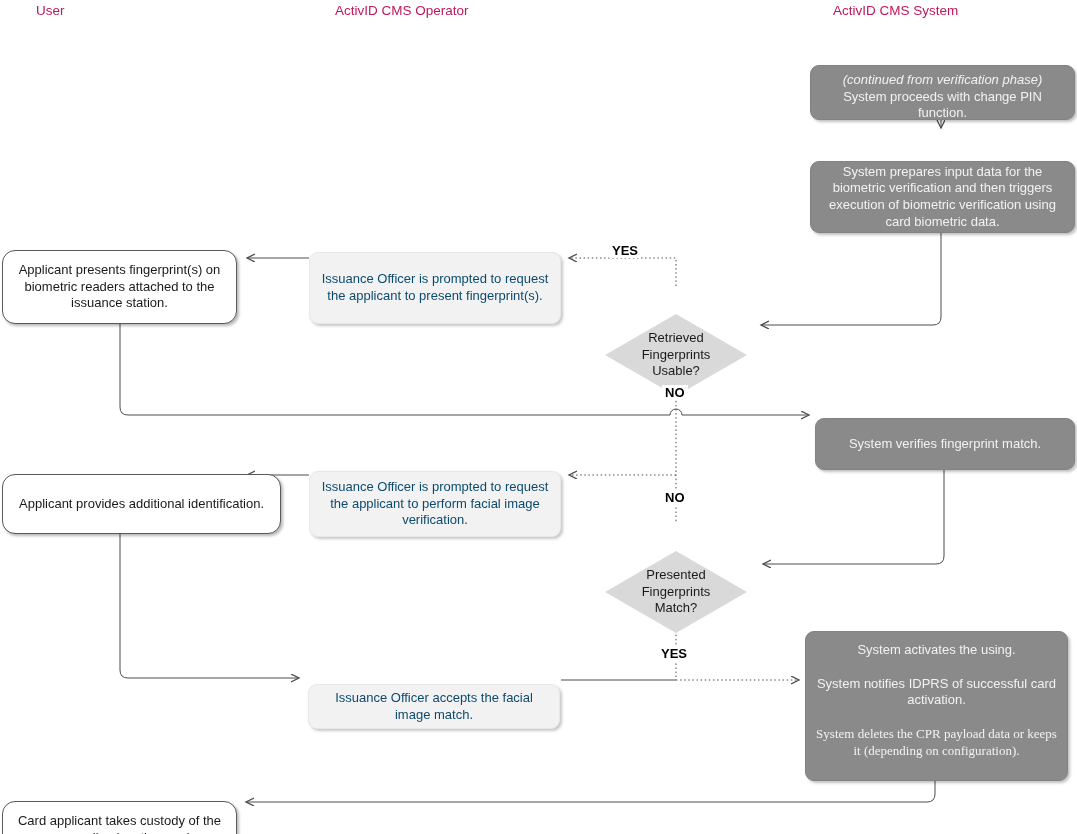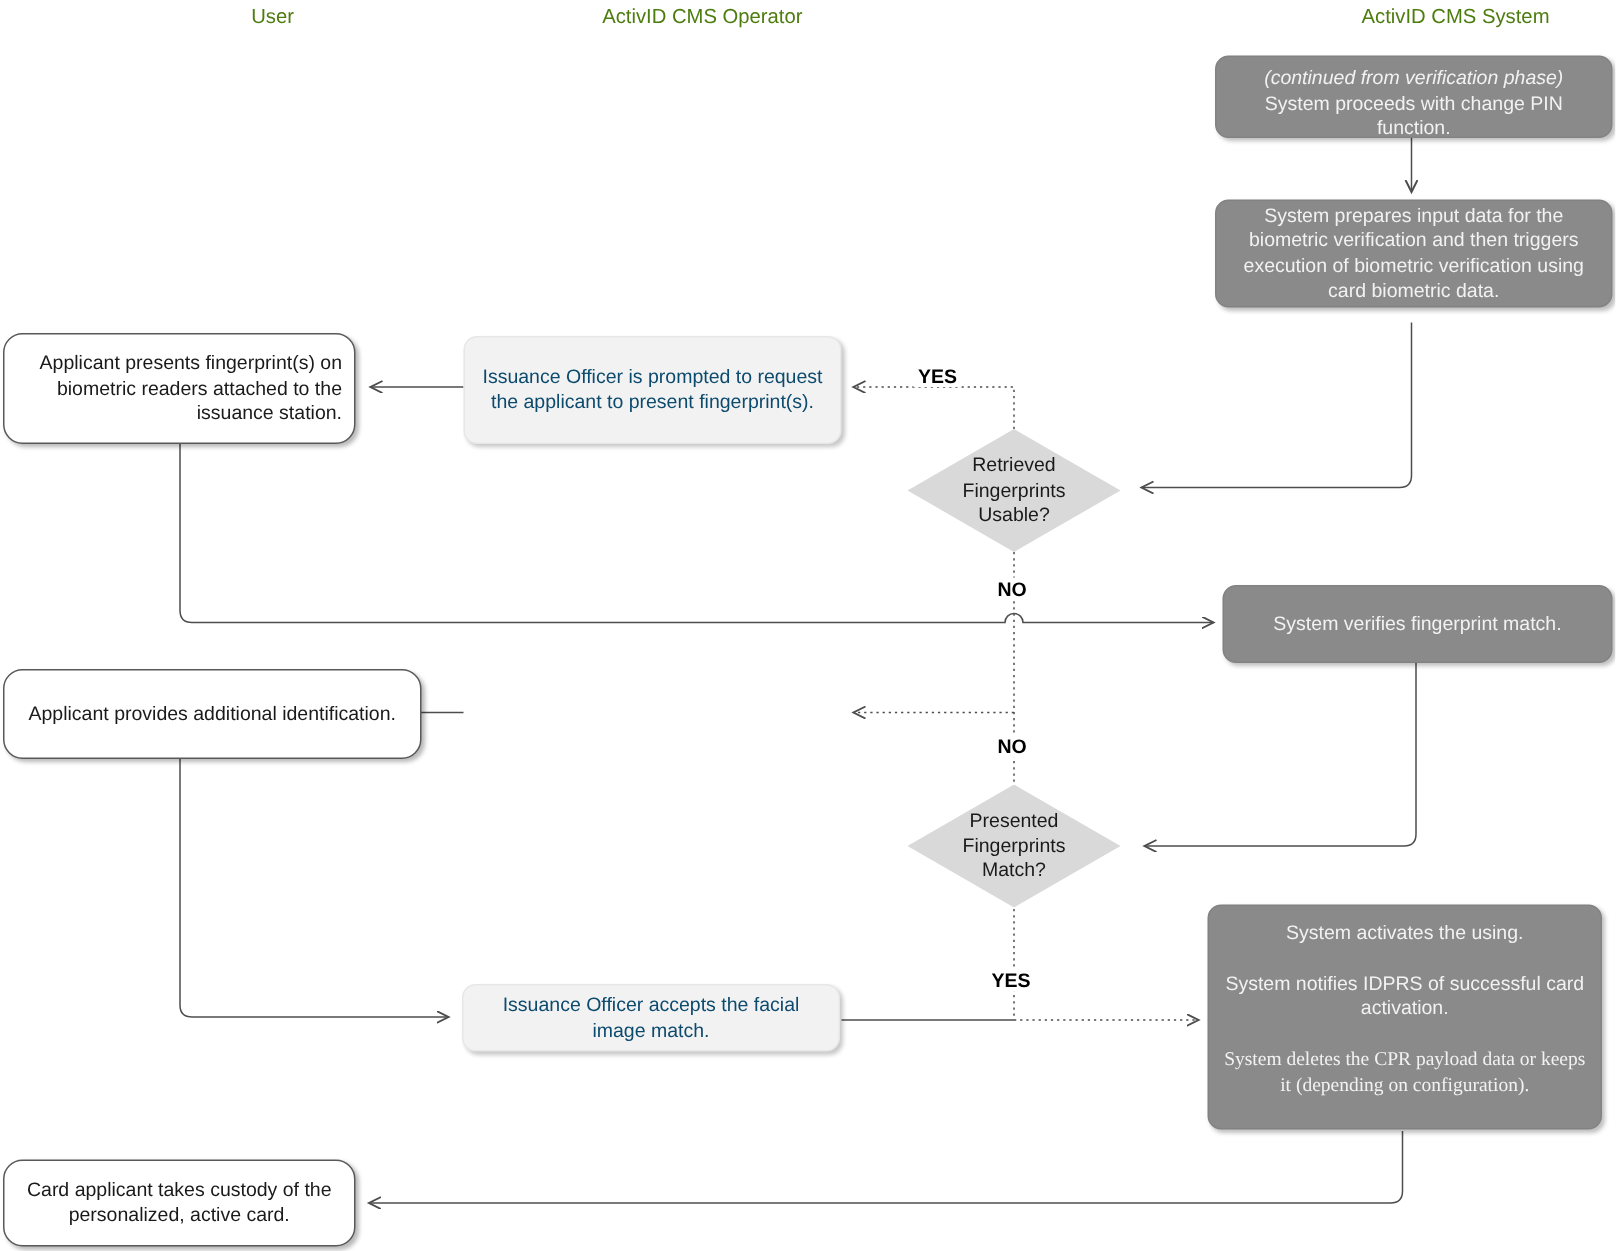--- a/index.html
+++ b/index.html
@@ -17,35 +17,36 @@
   }
   .edge-layer {
     position: absolute;
     left: 0; top: 0;
     width: 1077px; height: 834px;
     z-index: 1;
   }
   .lane-header {
     position: absolute;
     top: 3px;
-    text-align: right;
+    text-align: left;
     font-size: 13.5px;
-    color: #4d7c0f;
+    color: #be185d;
     z-index: 3;
   }
   .node {
     position: absolute;
     display: flex;
     align-items: center;
     justify-content: center;
     text-align: center;
     box-sizing: border-box;
     font-size: 13px;
     line-height: 1.28;
     z-index: 2;
+    margin-top: 28px;
   }
   .node-system {
     background: #8a8a8a;
     color: #f2f2f2;
     border: 1px solid #828282;
     border-radius: 9px;
     box-shadow: 2px 2px 3px rgba(0,0,0,0.25);
     padding: 4px 10px;
   }
   .node-user {
@@ -134,40 +135,43 @@
 
   <div class="node node-system" style="left:810px; top:37px; width:265px; height:55px; display:block; padding-top:6px;">
     <span class="italic-line">(continued from verification phase)</span>
     <span>System proceeds with change PIN function.</span>
   </div>
 
   <div class="node node-system" style="left:810px; top:133px; width:265px; height:72px;">
     <span>System prepares input data for the biometric verification and then triggers execution of biometric verification using card biometric data.</span>
   </div>
 
-  <div class="node node-user" style="left:2px; top:222px; width:235px; height:74px;text-align:right;">
+  <div class="node node-user" style="left:2px; top:222px; width:235px; height:74px;">
     <span>Applicant presents fingerprint(s) on biometric readers attached to the issuance station.</span>
   </div>
 
   <div class="node node-operator" style="left:309px; top:224px; width:252px; height:72px;">
     <span>Issuance Officer is prompted to request the applicant to present fingerprint(s).</span>
   </div>
 
   <div class="node node-decision" style="left:605px; top:286px; width:142px; height:82px;">
     <span>Retrieved Fingerprints Usable?</span>
   </div>
 
   <div class="node node-system" style="left:815px; top:390px; width:260px; height:52px;">
     <span>System verifies fingerprint match.</span>
   </div>
 
   <div class="node node-user" style="left:2px; top:446px; width:279px; height:60px;">
     <span>Applicant provides additional identification.</span>
   </div>
 
+  <div class="node node-operator" style="left:309px; top:443px; width:252px; height:66px;">
+    <span>Issuance Officer is prompted to request the applicant to perform facial image verification.</span>
+  </div>
 
   <div class="node node-decision" style="left:605px; top:523px; width:142px; height:82px;">
     <span>Presented Fingerprints Match?</span>
   </div>
 
   <div class="node node-system sys-multi" style="left:805px; top:603px; width:263px; height:150px;">
     <div class="para">System activates the using.</div>
     <div class="para">System notifies IDPRS of successful card activation.</div>
     <div class="para">System deletes the CPR payload data or keeps it (depending on configuration).</div>
   </div>

